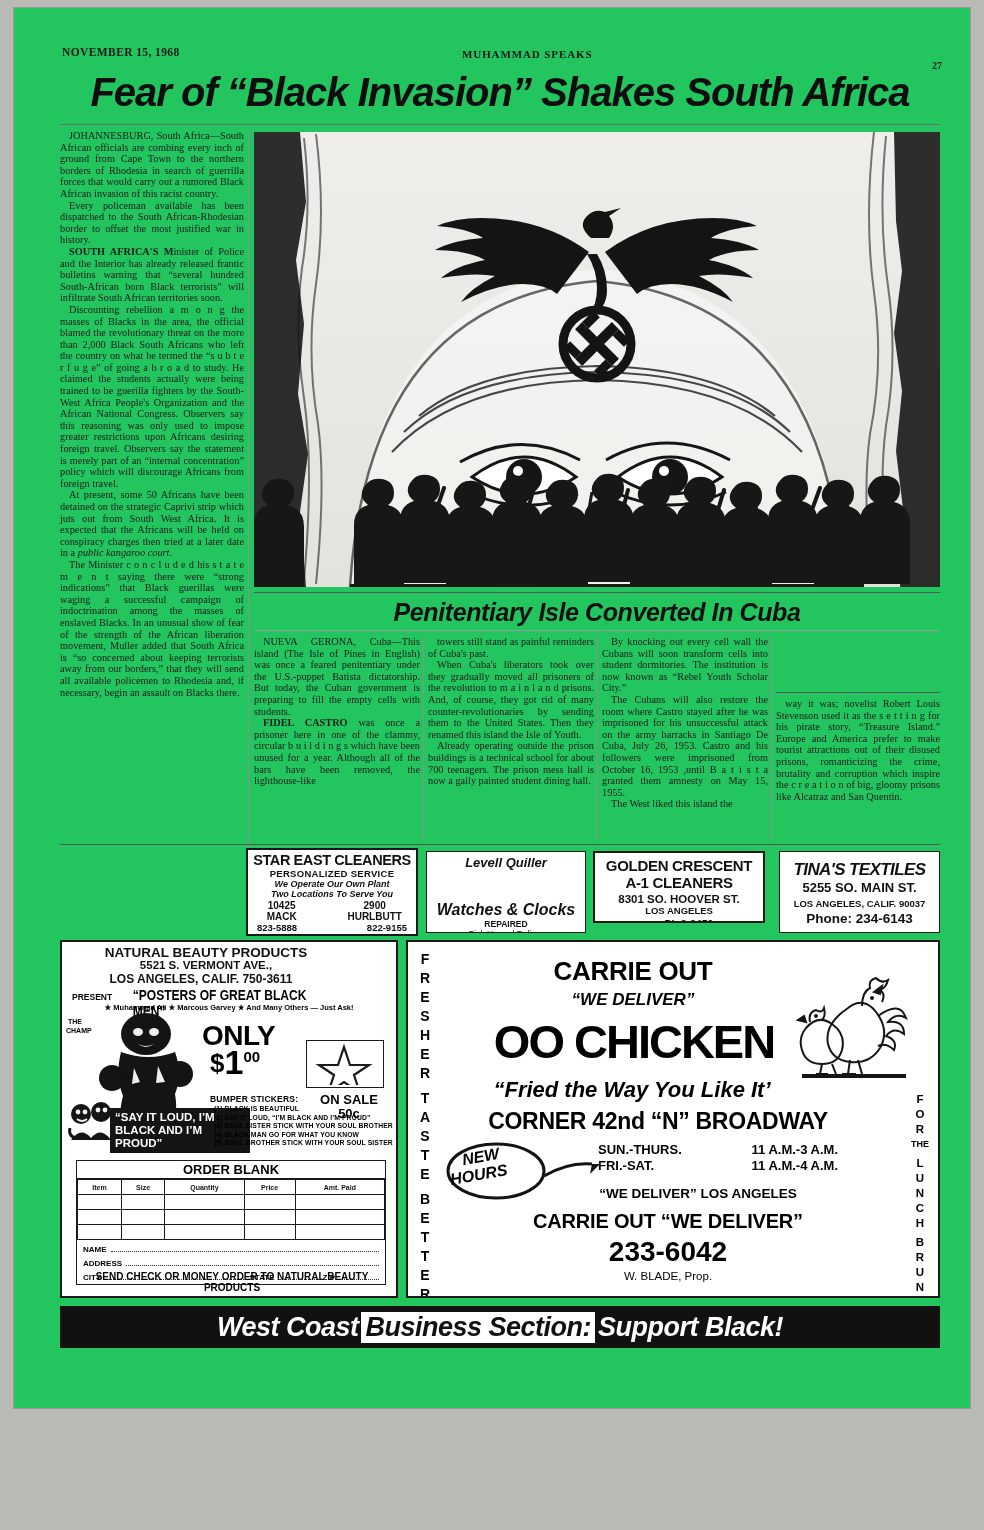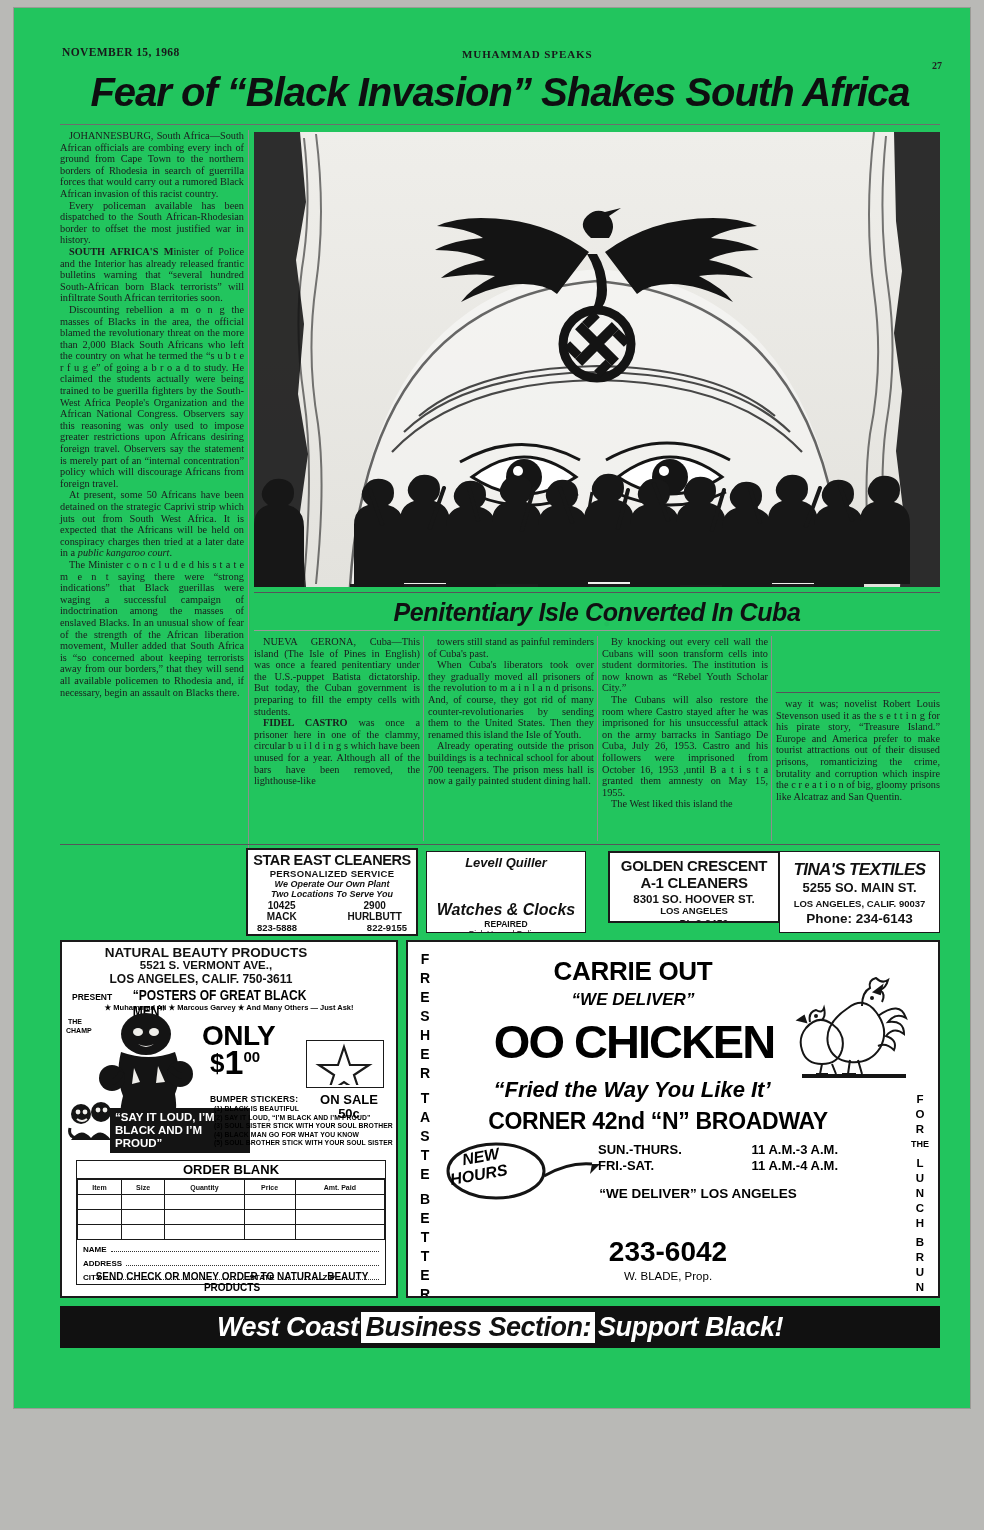--- a/index.html
+++ b/index.html
@@ -292,21 +292,21 @@
       <div class="b ital" style="font-size:13px;">Levell Quiller</div>
       <div class="b ital" style="font-size:16px;margin-top:31px;">Watches &amp; Clocks</div>
       <div class="b" style="font-size:8.5px;">REPAIRED</div>
       <div style="font-size:8.5px;">Pick Up and Deliver</div>
       <div class="b" style="font-size:9.5px;">Phone 232-9595 or 750-4734</div>
       <div class="b" style="font-size:11.5px;">5632 So. Broadway</div>
       <div class="b" style="font-size:8.6px;">Los Angeles 37, Cal.</div>
     </div>
   </div>
 
-  <div class="adbox" style="left:594px; top:843px; width:172px; height:72px;">
+  <div class="adbox" style="left:579px; top:843px; width:172px; height:72px;">
     <div class="ad-c" style="padding:4px 4px 0 4px;">
       <div class="b" style="font-size:15px; letter-spacing:-.3px;">GOLDEN CRESCENT</div>
       <div class="b" style="font-size:15px; letter-spacing:-.3px;">A-1 CLEANERS</div>
       <div class="b" style="font-size:11.5px; margin-top:2px;">8301 SO. HOOVER ST.</div>
       <div class="b" style="font-size:9.5px;">LOS ANGELES</div>
       <div style="display:flex; justify-content:space-between; align-items:baseline; margin-top:2px;">
         <span style="font-size:9px;">Clifton 3X</span>
         <span class="b" style="font-size:10.5px;">PL 2-2459</span>
         <span style="font-size:8px;">Prop.</span>
       </div>
@@ -547,20 +547,21 @@
           <span class="sans b" style="font-size:13px;">SUN.-THURS.</span>
           <span class="sans b" style="font-size:13px;">11 A.M.-3 A.M.</span>
         </div>
         <div style="display:flex; justify-content:space-between; margin-top:1px;">
           <span class="sans b" style="font-size:13px;">FRI.-SAT.</span>
           <span class="sans b" style="font-size:13px;">11 A.M.-4 A.M.</span>
         </div>
       </div>
 
       <div class="sans b" style="position:absolute; left:150px; top:244px; width:280px; text-align:center; font-size:13.5px;">“WE DELIVER”   LOS ANGELES</div>
+      <div class="sans b" style="position:absolute; left:60px; top:268px; width:400px; text-align:center; font-size:20px; letter-spacing:-.2px;">CARRIE OUT “WE DELIVER”</div>
       <div class="sans b" style="position:absolute; left:120px; top:294px; width:280px; text-align:center; font-size:28px;">233-6042</div>
       <div class="sans" style="position:absolute; left:140px; top:328px; width:240px; text-align:center; font-size:11.5px;">W. BLADE, Prop.</div>
     </div>
   </div>
 
   <div class="banner">
     <span class="banner-txt">West Coast</span>
     <span class="banner-txt banner-inv" style="margin:0 3px;">Business Section:</span>
     <span class="banner-txt">Support Black!</span>
   </div>

